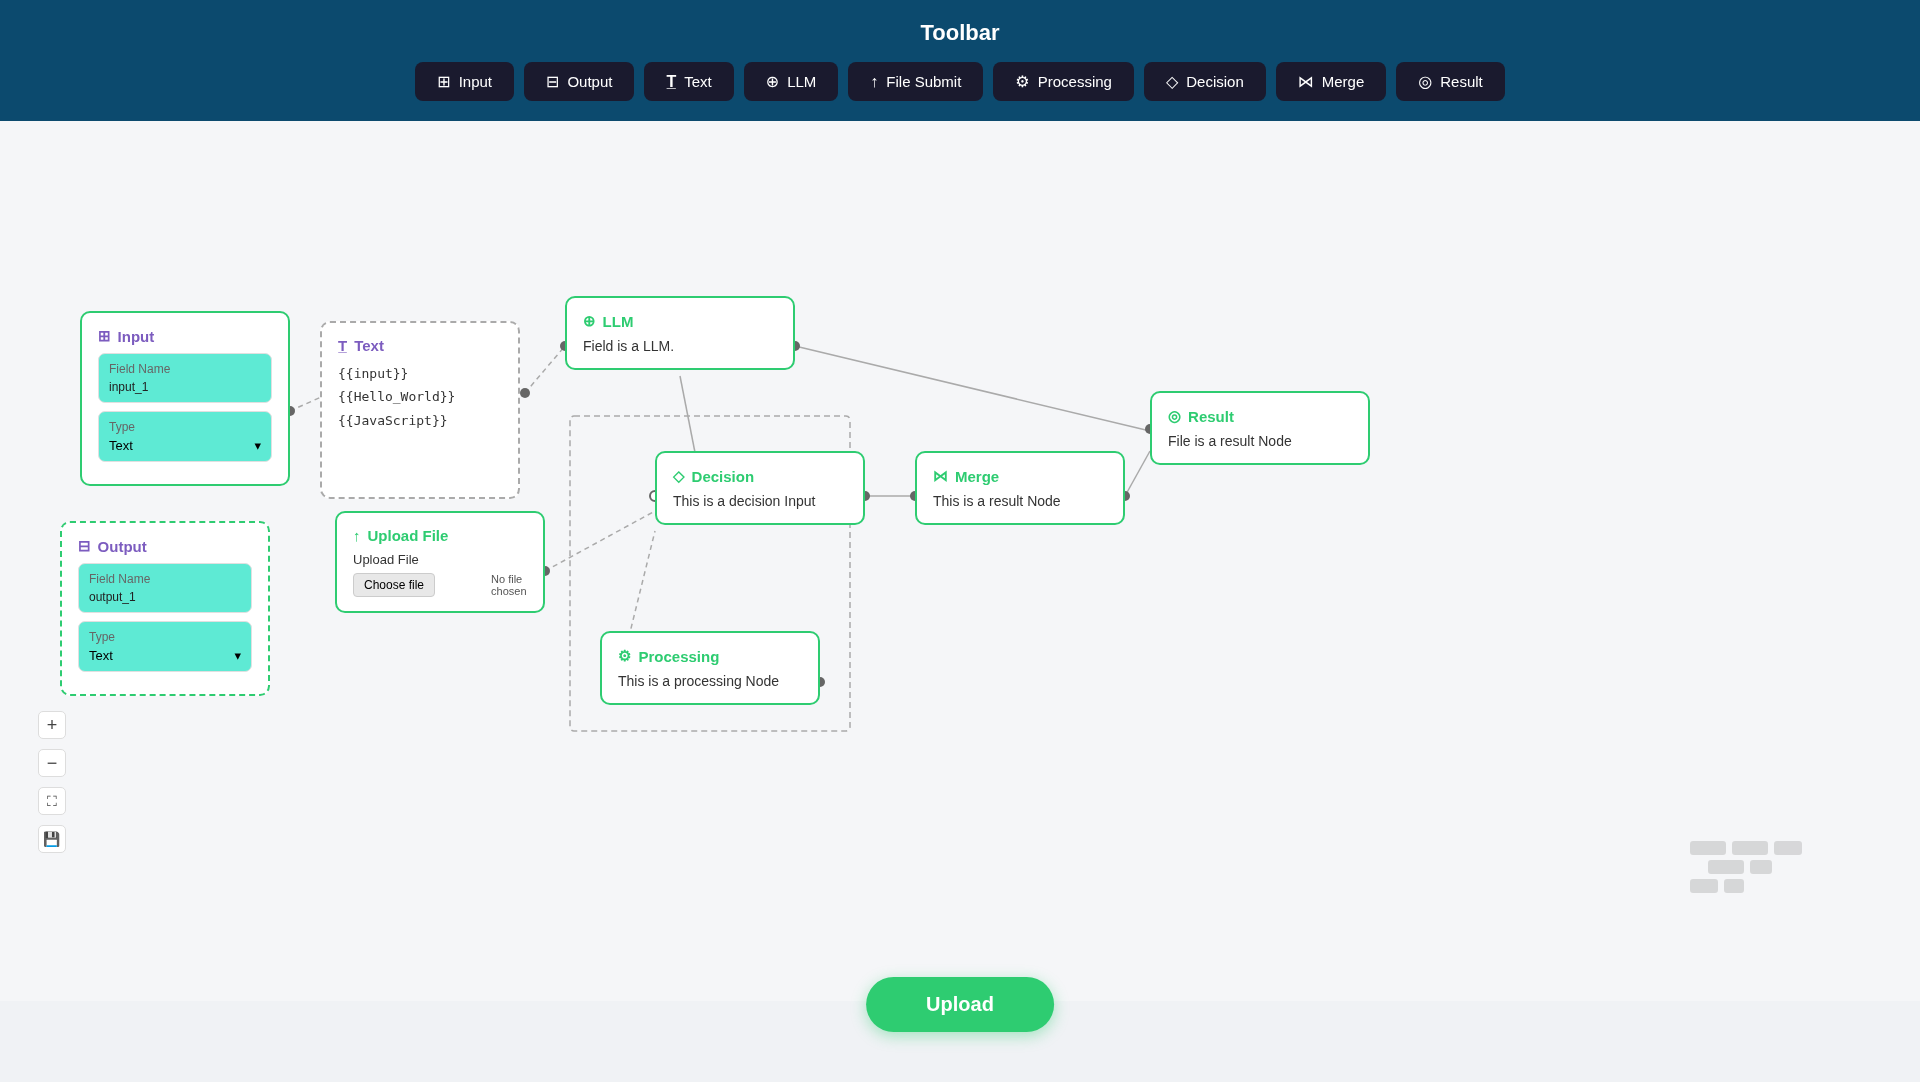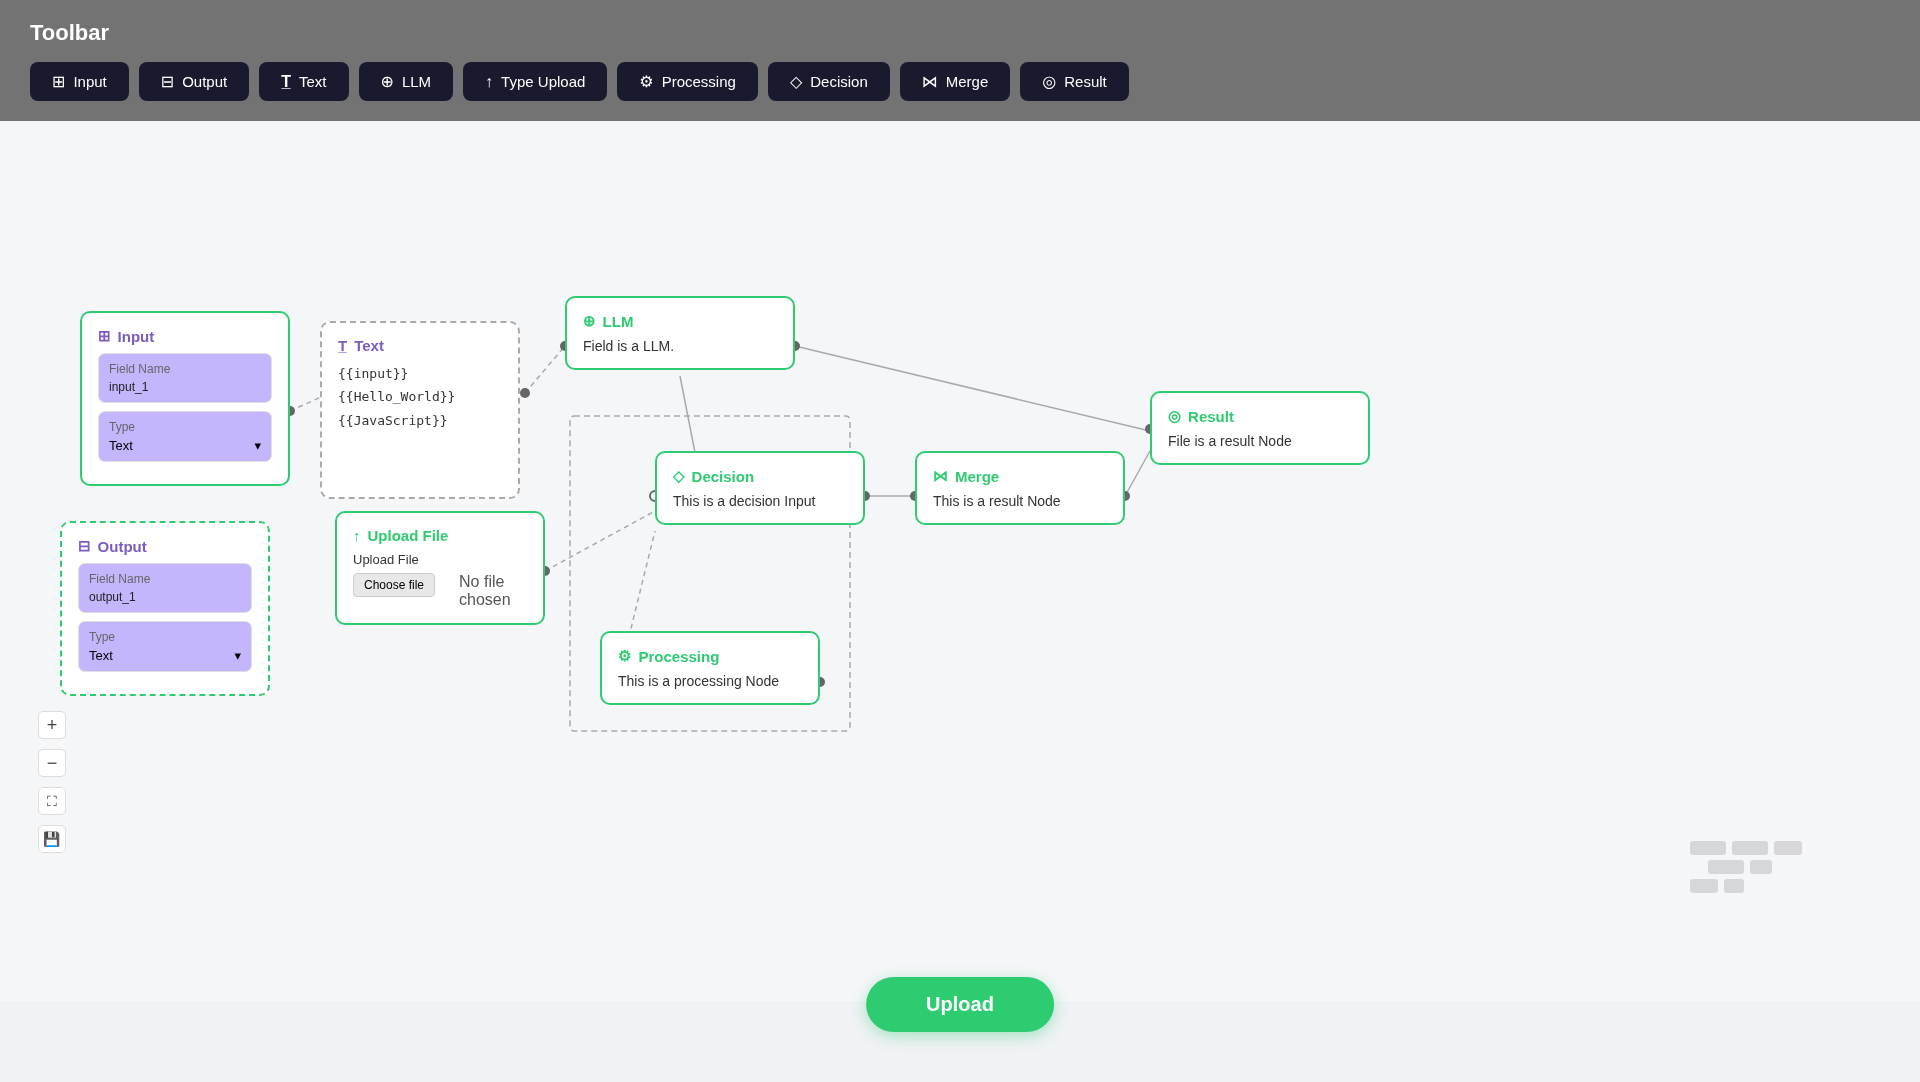--- a/index.html
+++ b/index.html
@@ -1,24 +1,25 @@
 <!DOCTYPE html>
 <html><head>
   <meta charset="utf-8">
   <style>
     * { box-sizing: border-box; margin: 0; padding: 0; }
     body { font-family: -apple-system, BlinkMacSystemFont, 'Segoe UI', sans-serif; background: #f0f2f5; width: 1920px; min-height: 1082px; }
 
     
     .toolbar {
-      background: #737373;
+      background: #0c4a6e;
       padding: 20px 30px 20px 30px;
       display: flex;
       flex-direction: column;
       gap: 16px;
+      align-items: center;
     }
     .toolbar-title {
       color: white;
       font-size: 22px;
       font-weight: 600;
     }
     .toolbar-buttons {
       display: flex;
       gap: 10px;
       flex-wrap: wrap;
@@ -72,21 +73,21 @@
       font-size: 14px;
     }
 
     
     .node-input {
       left: 80px;
       top: 190px;
       width: 210px;
     }
     .node-field {
-      background: #c4b5fd;
+      background: #5eead4;
       border: 1px solid #e0e0e0;
       border-radius: 7px;
       padding: 8px 10px;
       margin-bottom: 8px;
       font-size: 13px;
     }
     .node-field-label {
       color: #666;
       font-size: 12px;
       margin-bottom: 4px;
@@ -175,22 +176,23 @@
     .choose-file-btn {
       background: #e8e8e8;
       border: 1px solid #ccc;
       border-radius: 4px;
       padding: 4px 10px;
       font-size: 12px;
       cursor: pointer;
       white-space: nowrap;
     }
     .no-file-text {
-      font-size: 16px;
+      font-size: 11px;
       color: #555;
+      margin-left: 32px;
     }
 
     
     .node-processing {
       left: 600px;
       top: 510px;
       width: 220px;
     }
 
     
@@ -282,21 +284,21 @@
     <button class="toolbar-btn">
       <span style="font-size:16px; font-weight:bold;">T̲</span>
       <span>Text</span>
     </button>
     <button class="toolbar-btn">
       <span style="font-size:16px;">⊕</span>
       <span>LLM</span>
     </button>
     <button class="toolbar-btn">
       <span style="font-size:16px;">↑</span>
-      <span>Type Upload</span>
+      <span>File Submit</span>
     </button>
     <button class="toolbar-btn">
       <span style="font-size:16px;">⚙</span>
       <span>Processing</span>
     </button>
     <button class="toolbar-btn">
       <span style="font-size:16px;">◇</span>
       <span>Decision</span>
     </button>
     <button class="toolbar-btn">

